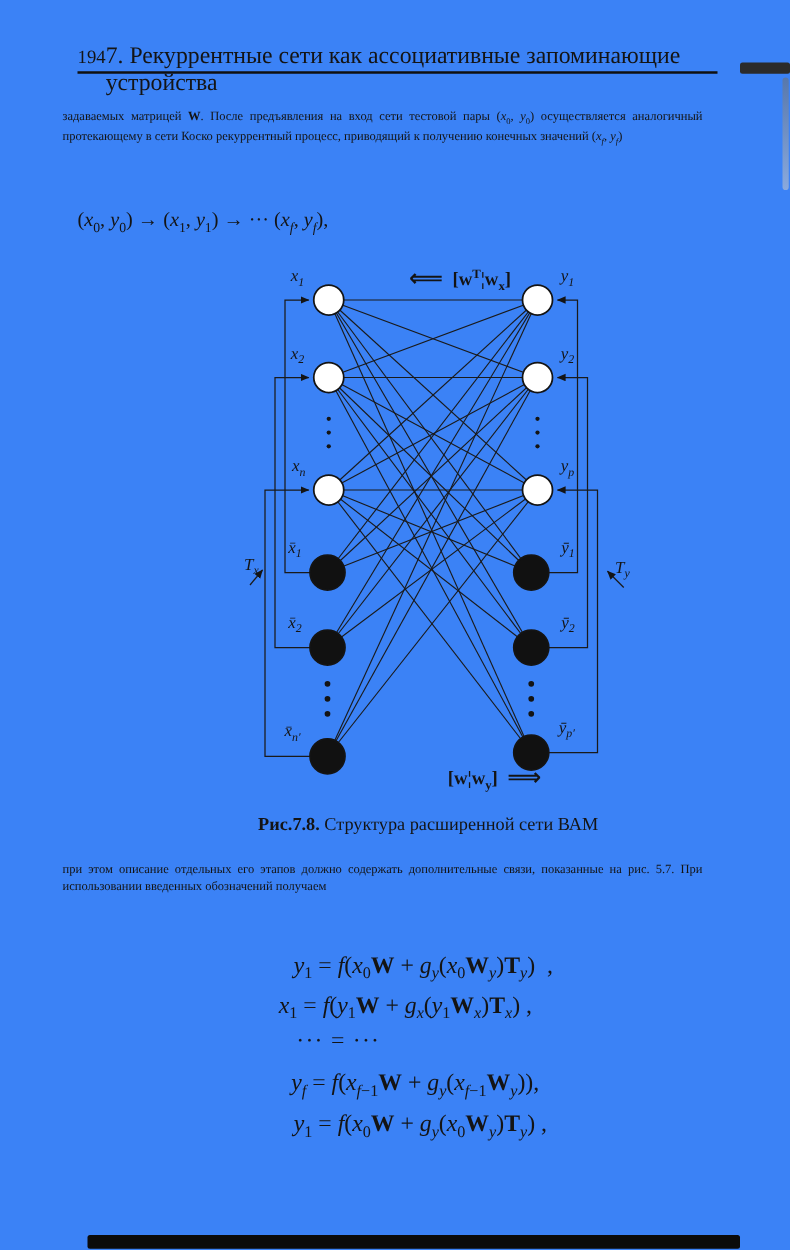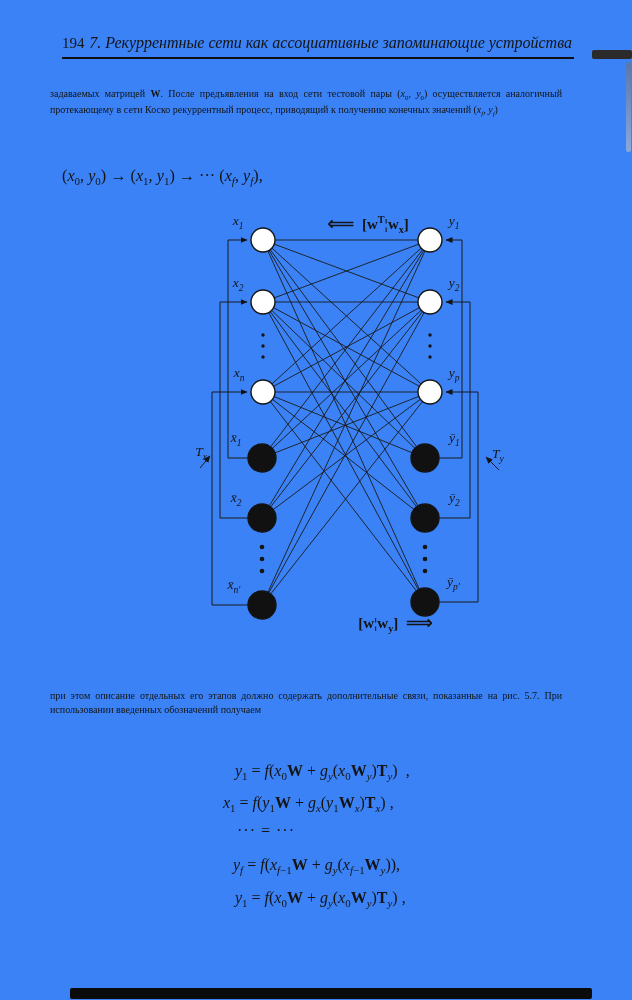--- a/index.html
+++ b/index.html
@@ -2,21 +2,21 @@
 <html><head>
 <meta charset="utf-8">
 <style>
   *{margin:0;padding:0;box-sizing:border-box}
   html,body{width:632px;height:1000px}
   body{background:#e9e9e9;font-family:"Liberation Serif",serif;color:#141414}
   .page{position:absolute;top:0;left:0;width:632px;height:1000px;background:#3b82f6;overflow:hidden}
 
   .header-row{position:absolute;top:34px;left:62px;width:510px;display:flex;justify-content:space-between;align-items:baseline}
   .page-number{font-size:15px}
-  .running-title{font-style:italic;font-size:16px}
+  .running-title{font-size:19px}
   .rule{position:absolute;top:57px;left:62px;width:512px;height:2px;background:#101010}
   .rule-end{position:absolute;top:50px;left:592px;width:40px;height:9px;background:#2b2b2b;border-radius:2px}
   .smudge{position:absolute;right:1px;top:62px;width:5px;height:90px;background:linear-gradient(#6f6f6f,#c9c9c9);opacity:.55;border-radius:3px}
 
   .body-par{position:absolute;left:50px;width:512px;font-size:10px;line-height:1.4;text-align:justify}
   .para1{top:87px}
   .para2{top:689px}
   .outro{top:922px}
 
   .sequence{position:absolute;top:167px;left:62px;width:548px;font-size:16.2px}
@@ -24,21 +24,21 @@
   .figure-wrap{position:absolute;top:205px;left:150px;width:390px;height:445px}
   .toparrow{position:absolute;top:212px;left:288px;width:160px;font-size:15px;font-weight:bold;text-align:center;white-space:nowrap}
   .bottomarrow{position:absolute;top:611px;left:283px;width:150px;font-size:15px;font-weight:bold;text-align:right;white-space:nowrap}
   .bigarrow{font-family:"DejaVu Sans",sans-serif;font-size:19px;font-weight:bold;vertical-align:-1px}
 
   .nlabel{font-family:"Liberation Serif",serif;font-style:italic;font-size:13.5px;fill:#141414}
   .nsub{font-size:9.5px}
 
   .caption{position:absolute;top:652px;left:90px;width:505px;text-align:center;font-size:14.6px}
 
-  .eq{position:absolute;font-size:16px;white-space:nowrap}
+  .eq{position:absolute;font-size:19px;white-space:nowrap}
   .eq b{font-weight:bold}
   .eq1{top:762px;left:235px}
   .eq2{top:794px;left:223px}
   .eq3{top:822px;left:237px;letter-spacing:1px}
   .eq4{top:856px;left:233px}
   .eq5{top:889px;left:235px}
 
   sub{font-size:68%}
   sup{font-size:68%}
 
@@ -141,20 +141,23 @@
         <text x="299" y="237" text-anchor="start" class="nlabel"><tspan>ȳ</tspan><tspan dy="3.5" class="nsub">1</tspan></text>
         <text x="299" y="297" text-anchor="start" class="nlabel"><tspan>ȳ</tspan><tspan dy="3.5" class="nsub">2</tspan></text>
         <text x="297" y="381" text-anchor="start" class="nlabel"><tspan>ȳ</tspan><tspan dy="3.5" class="nsub">p′</tspan></text>
         <text x="57" y="251" text-anchor="end" class="nlabel"><tspan>T</tspan><tspan dy="3.5" class="nsub">x</tspan></text>
         <text x="342" y="253" text-anchor="start" class="nlabel"><tspan>T</tspan><tspan dy="3.5" class="nsub">y</tspan></text>
       </svg>
   </div>
   <div class="toparrow"><span class="bigarrow">⟸</span>&nbsp; [<b>w</b><sup>T</sup>¦<b>w</b><sub>x</sub>]</div>
   <div class="bottomarrow">[<b>w</b>¦<b>w</b><sub>y</sub>] &nbsp;<span class="bigarrow">⟹</span></div>
 
+  <div class="caption">
+    <b>Рис.7.8.</b><span> Структура расширенной сети ВАМ</span>
+  </div>
 
   <p class="body-par para2">при этом описание отдельных его этапов должно содержать дополнительные связи, показанные на рис. 5.7. При использовании введенных обозначений получаем</p>
 
   <div class="eq eq1"><i>y</i><sub>1</sub> = <i>f</i>(<i>x</i><sub>0</sub><b>W</b> + <i>g<sub>y</sub></i>(<i>x</i><sub>0</sub><b>W</b><sub><i>y</i></sub>)<b>T</b><sub><i>y</i></sub>)&nbsp;&nbsp;,</div>
   <div class="eq eq2"><i>x</i><sub>1</sub> = <i>f</i>(<i>y</i><sub>1</sub><b>W</b> + <i>g<sub>x</sub></i>(<i>y</i><sub>1</sub><b>W</b><sub><i>x</i></sub>)<b>T</b><sub><i>x</i></sub>)&nbsp;,</div>
   <div class="eq eq3">··· = ···</div>
   <div class="eq eq4"><i>y<sub>f</sub></i> = <i>f</i>(<i>x</i><sub><i>f</i>−1</sub><b>W</b> + <i>g<sub>y</sub></i>(<i>x</i><sub><i>f</i>−1</sub><b>W</b><sub><i>y</i></sub>)),</div>
   <div class="eq eq5"><i>y</i><sub>1</sub> = <i>f</i>(<i>x</i><sub>0</sub><b>W</b> + <i>g<sub>y</sub></i>(<i>x</i><sub>0</sub><b>W</b><sub><i>y</i></sub>)<b>T</b><sub><i>y</i></sub>)&nbsp;,</div>
 
 

